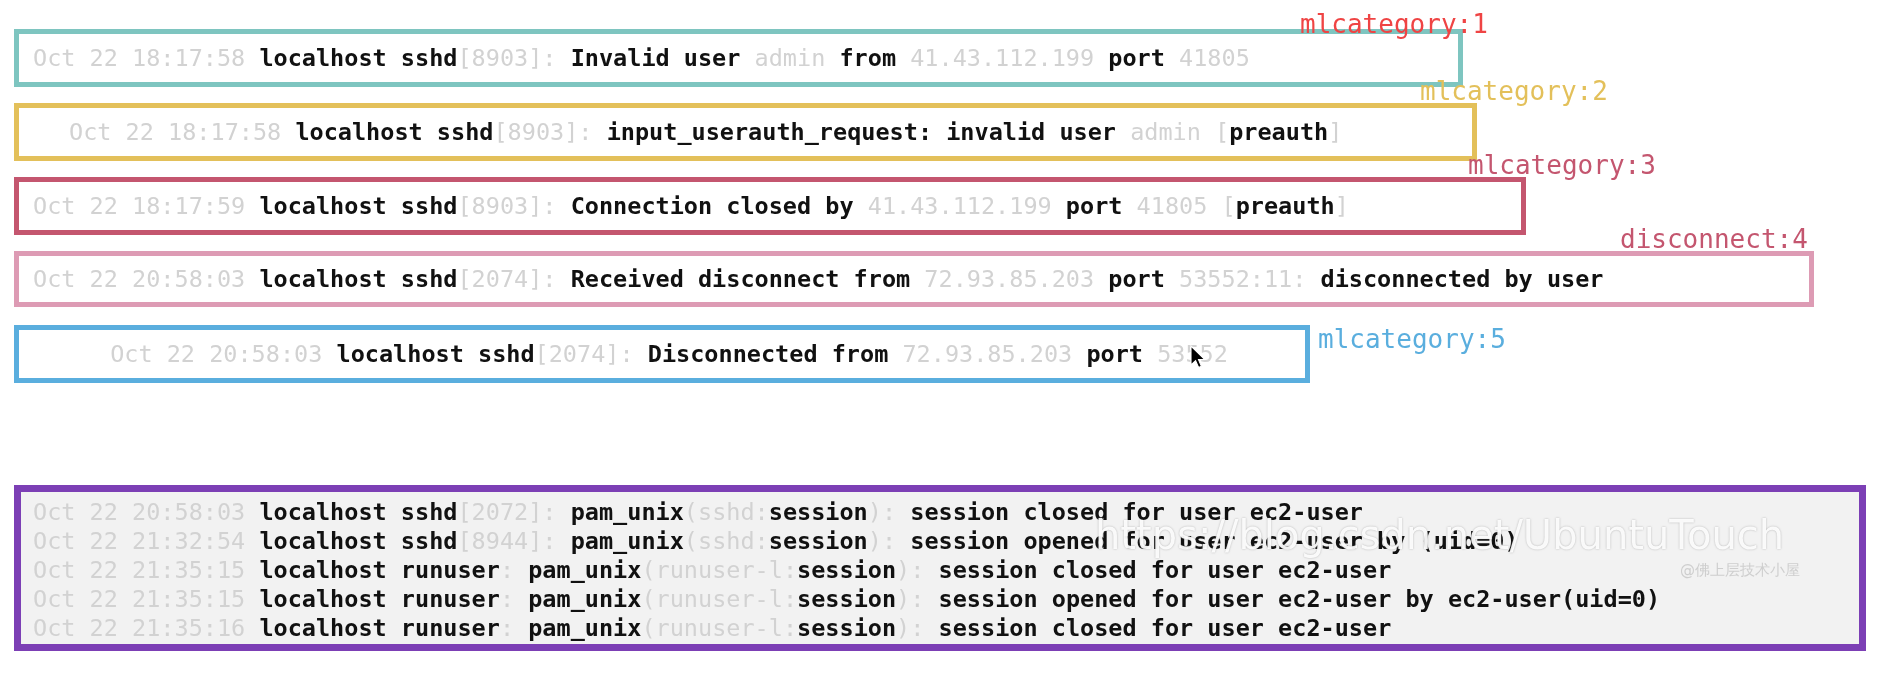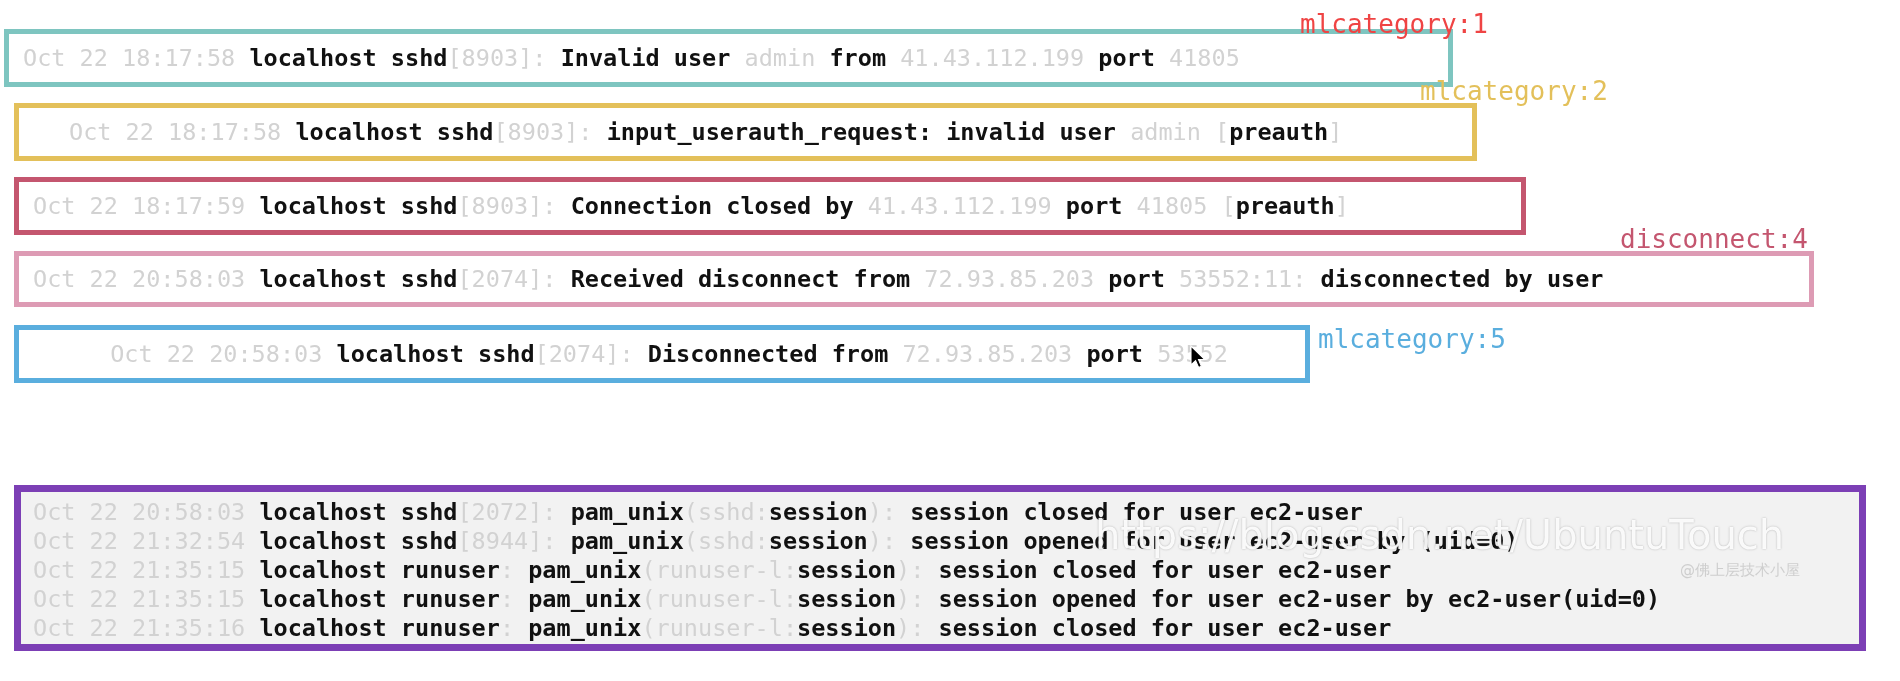--- a/index.html
+++ b/index.html
@@ -93,21 +93,21 @@
     top: 345px;
     width: 18px;
     height: 26px;
     pointer-events: none;
   }
 </style>
 </head>
 <body>
 
 <div id="stage">
-    <div class="logbox" style="left: 4px; top: 29px; width: 1449px; height: 58px; border: 5px solid rgb(126, 197, 192);">
+    <div class="logbox" style="left: 14px; top: 29px; width: 1449px; height: 58px; border: 5px solid rgb(126, 197, 192);">
       <div class="logline"><span class="dim">Oct 22 18:17:58 </span><span class="strong">localhost sshd</span><span class="dim">[8903]: </span><span class="strong">Invalid user </span><span class="dim">admin </span><span class="strong">from </span><span class="dim">41.43.112.199 </span><span class="strong">port </span><span class="dim">41805</span></div>
     </div>
     <div class="logbox" style="left: 14px; top: 103px; width: 1463px; height: 58px; border: 5px solid rgb(227, 192, 90); padding-left: 36px;">
       <div class="logline"><span class="dim">Oct 22 18:17:58 </span><span class="strong">localhost sshd</span><span class="dim">[8903]: </span><span class="strong">input_userauth_request: invalid user </span><span class="dim">admin </span><span class="dim">[</span><span class="strong">preauth</span><span class="dim">]</span></div>
     </div>
     <div class="logbox" style="left: 14px; top: 177px; width: 1512px; height: 58px; border: 5px solid rgb(196, 86, 111);">
       <div class="logline"><span class="dim">Oct 22 18:17:59 </span><span class="strong">localhost sshd</span><span class="dim">[8903]: </span><span class="strong">Connection closed by </span><span class="dim">41.43.112.199 </span><span class="strong">port </span><span class="dim">41805 </span><span class="dim">[</span><span class="strong">preauth</span><span class="dim">]</span></div>
     </div>
     <div class="logbox" style="left: 14px; top: 251px; width: 1800px; height: 56px; border: 5px solid rgb(221, 155, 180);">
       <div class="logline"><span class="dim">Oct 22 20:58:03 </span><span class="strong">localhost sshd</span><span class="dim">[2074]: </span><span class="strong">Received disconnect from </span><span class="dim">72.93.85.203 </span><span class="strong">port </span><span class="dim">53552:11: </span><span class="strong">disconnected by user</span></div>
@@ -117,20 +117,21 @@
     </div>
     <div class="logbox multiline" style="left: 14px; top: 485px; width: 1852px; height: 166px; border: 7px solid rgb(124, 63, 181);">
       <div class="logline"><span class="dim">Oct 22 20:58:03 </span><span class="strong">localhost sshd</span><span class="dim">[2072]: </span><span class="strong">pam_unix</span><span class="dim">(</span><span class="dim">sshd</span><span class="dim">:</span><span class="strong">session</span><span class="dim">)</span><span class="dim">: </span><span class="strong">session closed for user ec2-user</span></div>
       <div class="logline"><span class="dim">Oct 22 21:32:54 </span><span class="strong">localhost sshd</span><span class="dim">[8944]: </span><span class="strong">pam_unix</span><span class="dim">(</span><span class="dim">sshd</span><span class="dim">:</span><span class="strong">session</span><span class="dim">)</span><span class="dim">: </span><span class="strong">session opened for user ec2-user by (uid=0)</span></div>
       <div class="logline"><span class="dim">Oct 22 21:35:15 </span><span class="strong">localhost runuser</span><span class="dim">: </span><span class="strong">pam_unix</span><span class="dim">(</span><span class="dim">runuser-l</span><span class="dim">:</span><span class="strong">session</span><span class="dim">)</span><span class="dim">: </span><span class="strong">session closed for user ec2-user</span></div>
       <div class="logline"><span class="dim">Oct 22 21:35:15 </span><span class="strong">localhost runuser</span><span class="dim">: </span><span class="strong">pam_unix</span><span class="dim">(</span><span class="dim">runuser-l</span><span class="dim">:</span><span class="strong">session</span><span class="dim">)</span><span class="dim">: </span><span class="strong">session opened for user ec2-user by ec2-user(uid=0)</span></div>
       <div class="logline"><span class="dim">Oct 22 21:35:16 </span><span class="strong">localhost runuser</span><span class="dim">: </span><span class="strong">pam_unix</span><span class="dim">(</span><span class="dim">runuser-l</span><span class="dim">:</span><span class="strong">session</span><span class="dim">)</span><span class="dim">: </span><span class="strong">session closed for user ec2-user</span></div>
     </div>
     <div class="cat-label" style="left: 1300px; top: 9px; color: #ef4444;">mlcategory:1</div>
     <div class="cat-label" style="left: 1420px; top: 76px; color: rgb(227, 192, 90);">mlcategory:2</div>
+    <div class="cat-label" style="left: 1468px; top: 150px; color: rgb(196, 86, 111);">mlcategory:3</div>
     <div class="cat-label" style="left: 1620px; top: 224px; color: rgb(196, 86, 111);">disconnect:4</div>
     <div class="cat-label" style="left: 1318px; top: 324px; color: rgb(90, 174, 222);">mlcategory:5</div>
     <div id="watermark">https://blog.csdn.net/UbuntuTouch</div>
     <div id="watermark-cn">@佛上层技术小屋</div>
     <div id="cursor" style="left: 1190px; top: 345px;"><svg width="18" height="26" viewBox="0 0 18 26" xmlns="http://www.w3.org/2000/svg">
         <path d="M1 1 L1 20 L5.6 15.7 L8.6 22.5 L11.4 21.2 L8.5 14.6 L14.6 14.4 Z" fill="#000000" stroke="#ffffff" stroke-width="1.1"></path>
       </svg></div>
   </div>
 
 </body></html>

